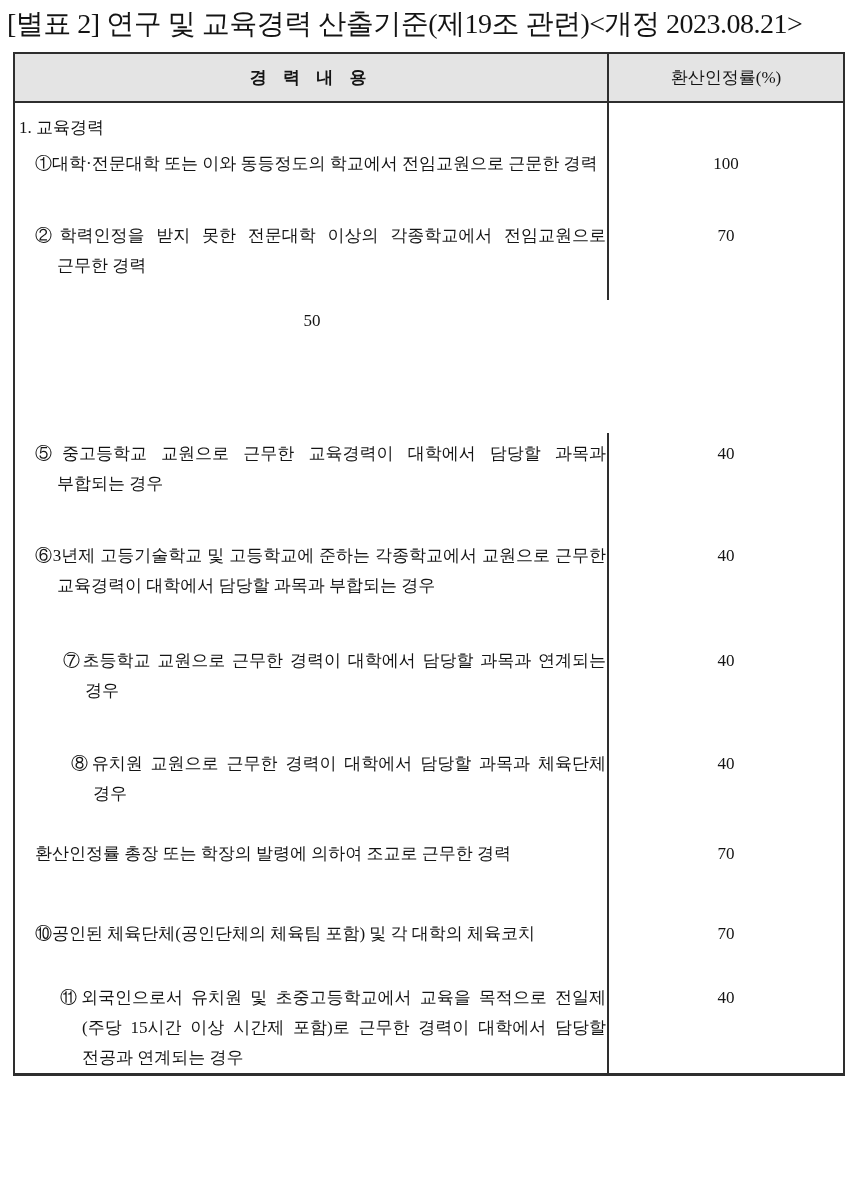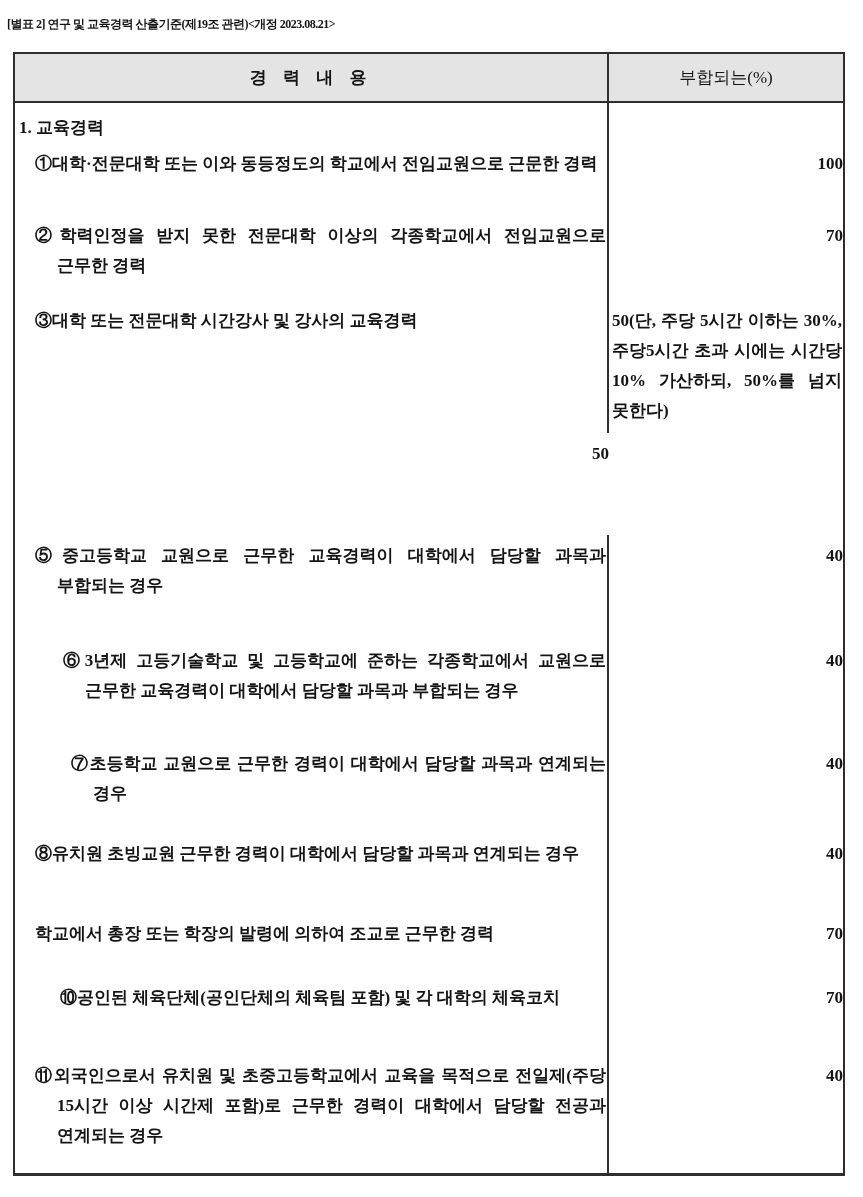--- a/index.html
+++ b/index.html
@@ -11,22 +11,22 @@
     color: #141414;
   }
   .page {
     width: 863px;
     height: 1197px;
     padding: 11px 0 0 7px;
     background: #ffffff;
     overflow: hidden;
   }
   .doc-title {
-    font-size: 12px;
-    font-weight: bold;
+    font-size: 28px;
+    font-weight: normal;
     letter-spacing: -0.5px;
     line-height: 26px;
     white-space: nowrap;
   }
   .career-table {
     margin: 15px 0 0 6px;
     width: 832px;
     border: 2px solid #2e2e2e;
     border-bottom-width: 3px;
     background: #ffffff;
@@ -46,41 +46,41 @@
   }
   .th.content-th {
     border-right: 2px solid #2e2e2e;
     letter-spacing: 6px;
     font-weight: bold;
   }
   .row {
     display: grid;
     grid-template-columns: 1fr 234px;
   }
-  .row > div { padding-top: 6px; font-weight: bold; }
+  .row > div { padding-top: 6px; }
   .content {
     border-right: 2px solid #2e2e2e;
     font-size: 17px;
     line-height: 30px;
     text-align: justify;
     padding-right: 1px;
     padding-left: 42px;
     text-indent: -22px;
     word-break: keep-all;
   }
   .row.section { min-height: 40px; }
   .row.section > div { padding-top: 10px; }
   .row.section .content {
     padding-left: 4px;
     text-indent: 0;
   }
   .rate {
     font-size: 17px;
     line-height: 30px;
-    text-align: right;
+    text-align: center;
   }
   .rate.long {
     text-align: justify;
     padding-left: 3px;
     padding-right: 1px;
     word-break: keep-all;
   }
   #rows .row:nth-child(1)  { min-height: 72px; }
   #rows .row:nth-child(2)  { min-height: 85px; }
   #rows .row:nth-child(3)  { min-height: 133px; }
@@ -97,43 +97,39 @@
 <body>
 
 <div class="page">
 
   <div class="doc-title">[별표 2] 연구 및 교육경력 산출기준(제19조 관련)&lt;개정 2023.08.21&gt;</div>
 
   <div class="career-table">
 
     <div class="thead">
       <div class="th content-th">경 력 내 용</div>
-      <div class="th rate-th">부합되는(%)</div>
+      <div class="th rate-th">환산인정률(%)</div>
     </div>
 
     <div class="tbody">
       <div class="row section">
         <div class="content">1. 교육경력</div>
         <div class="rate"></div>
       </div>
       <div id="rows">
   <div class="row">
     <div class="content">①대학·전문대학 또는 이와 동등정도의 학교에서 전임교원으로 근문한 경력</div>
     <div class="rate">100</div>
   </div>
 
   <div class="row">
     <div class="content">②학력인정을 받지 못한 전문대학 이상의 각종학교에서 전임교원으로 근무한 경력</div>
     <div class="rate">70</div>
   </div>
 
-  <div class="row">
-    <div class="content">③대학 또는 전문대학 시간강사 및 강사의 교육경력</div>
-    <div class="rate long">50(단, 주당 5시간 이하는 30%, 주당5시간 초과 시에는 시간당 10% 가산하되, 50%를 넘지 못한다)</div>
-  </div>
 
   <div class="row">
     <div class="rate">50</div>
   </div>
 
   <div class="row">
     <div class="content">⑤중고등학교 교원으로 근무한 교육경력이 대학에서 담당할 과목과 부합되는 경우</div>
     <div class="rate">40</div>
   </div>
 
@@ -141,26 +137,26 @@
     <div class="content">⑥3년제 고등기술학교 및 고등학교에 준하는 각종학교에서 교원으로 근무한 교육경력이 대학에서 담당할 과목과 부합되는 경우</div>
     <div class="rate">40</div>
   </div>
 
   <div class="row">
     <div class="content">⑦초등학교 교원으로 근무한 경력이 대학에서 담당할 과목과 연계되는 경우</div>
     <div class="rate">40</div>
   </div>
 
   <div class="row">
-    <div class="content">⑧유치원 초빙교원 근무한 경력이 대학에서 담당할 과목과 연계되는 경우</div>
+    <div class="content">⑧유치원 교원으로 근무한 경력이 대학에서 담당할 과목과 체육단체 경우</div>
     <div class="rate">40</div>
   </div>
 
   <div class="row">
-    <div class="content">학교에서 총장 또는 학장의 발령에 의하여 조교로 근무한 경력</div>
+    <div class="content">환산인정률 총장 또는 학장의 발령에 의하여 조교로 근무한 경력</div>
     <div class="rate">70</div>
   </div>
 
   <div class="row">
     <div class="content">⑩공인된 체육단체(공인단체의 체육팀 포함) 및 각 대학의 체육코치</div>
     <div class="rate">70</div>
   </div>
 
   <div class="row">
     <div class="content">⑪외국인으로서 유치원 및 초중고등학교에서 교육을 목적으로 전일제(주당 15시간 이상 시간제 포함)로 근무한 경력이 대학에서 담당할 전공과 연계되는 경우</div>

